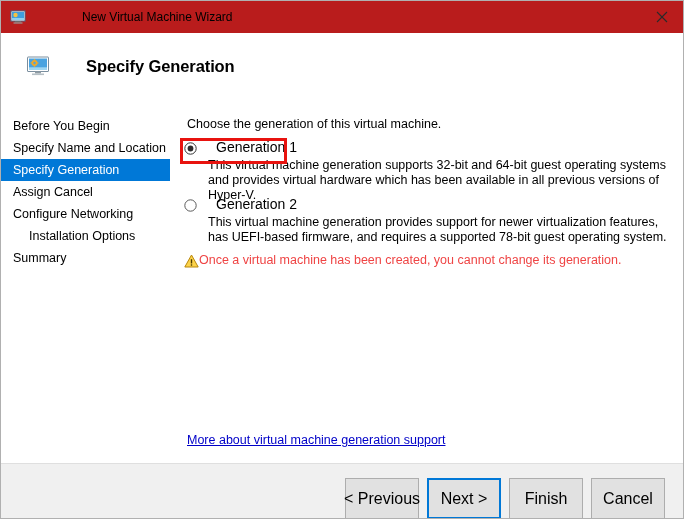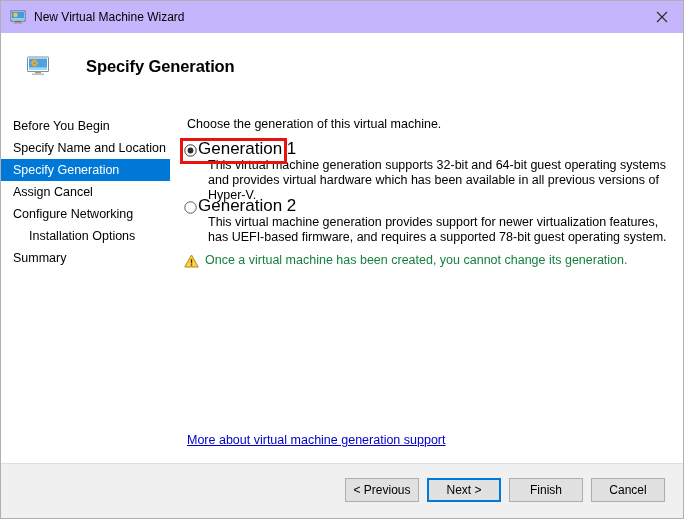--- a/index.html
+++ b/index.html
@@ -20,23 +20,24 @@
     border: 1px solid #b0b0b0;
     overflow: hidden;
   }
 
   
   #titlebar {
     position: absolute;
     left: 0; top: 0;
     width: 684px;
     height: 32px;
-    background: #c4b5fd;
-    display: flex;
-    align-items: center;
+    background: #b91c1c;
+    display: flex;
+    align-items: center;
+    gap: 48px;
   }
   #titlebar-icon {
     margin-left: 9px;
     width: 16px; height: 16px;
     flex: 0 0 auto;
   }
   #titlebar-text {
     margin-left: 8px;
     font-size: 12px;
     color: #000000;
@@ -132,22 +133,22 @@
     left: 14px;
     display: flex;
     align-items: center;
     cursor: default;
   }
   .radio-mark {
     width: 13px; height: 13px;
     flex: 0 0 auto;
   }
   .radio-label {
-    margin-left: 1px;
-    font-size: 17px;
+    margin-left: 19px;
+    font-size: 14px;
     color: #000000;
     white-space: nowrap;
   }
   .desc-text {
     position: absolute;
     left: 38px;
     width: 470px;
     font-size: 12.5px;
     color: #000000;
     line-height: 15px;
@@ -159,23 +160,23 @@
   #gen2-desc { top: 116px; }
 
   #warn-row {
     position: absolute;
     left: 14px; top: 154px;
     display: flex;
     align-items: flex-start;
   }
   #warn-icon { width: 15px; height: 14px; flex: 0 0 auto; margin-top: 1px; }
   #warn-text {
-    margin-left: 6px;
-    font-size: 12.5px;
-    color: #15803d;
+    margin-left: 0;
+    font-size: 12.5px;
+    color: #ef4444;
     white-space: nowrap;
   }
 
   #more-link {
     position: absolute;
     left: 17px;
     top: 334px;
     font-size: 12.5px;
     color: #0000c8;
     text-decoration: underline;
@@ -206,23 +207,23 @@
   }
   #footer-buttons {
     position: absolute;
     right: 18px;
     top: 14px;
     display: flex;
     gap: 8px;
   }
   .btn {
     width: 74px;
-    height: 24px;
+    height: 41px;
     font-family: "Liberation Sans", sans-serif;
-    font-size: 12px;
+    font-size: 16px;
     color: #000000;
     background: #e1e1e1;
     border: 1px solid #adadad;
     box-sizing: border-box;
     display: flex;
     align-items: center;
     justify-content: center;
     cursor: default;
     white-space: nowrap;
   }

